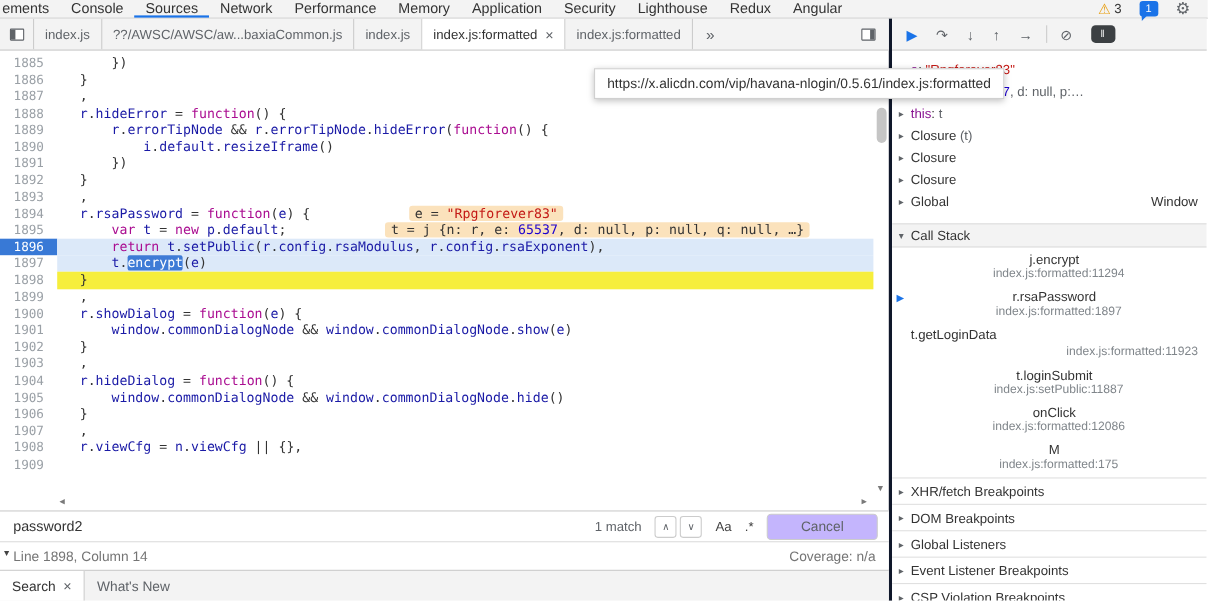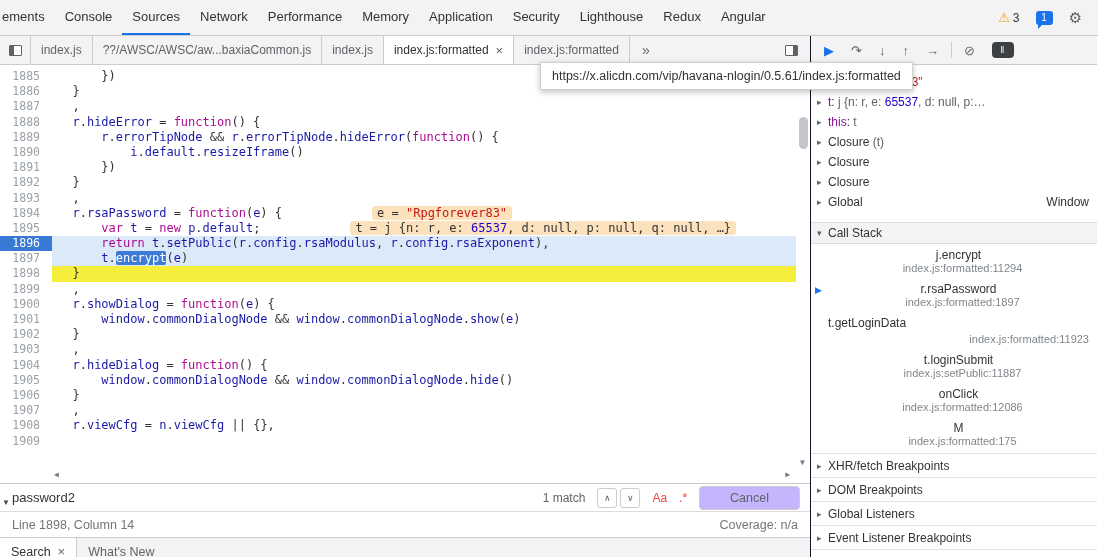--- a/index.html
+++ b/index.html
@@ -4,35 +4,35 @@
 <style>
   * { box-sizing: border-box; }
   html,body { margin:0; padding:0; }
   body {
     width:1098px; height:557px; overflow:hidden; position:relative;
     background:#fff; color:#333;
     font-family:"Liberation Sans", sans-serif;
   }
 
   
-  .topbar { height:36px; background:#f3f3f3; border-bottom:1px solid #ccc; display:flex; align-items:stretch; }
+  .topbar { height:17px; background:#f3f3f3; border-bottom:1px solid #ccc; display:flex; align-items:stretch; }
   .top-tab-list { display:flex; align-items:stretch; }
   .top-tab { padding:0 10px; display:flex; align-items:center; font-size:13px; color:#333; border-bottom:2px solid transparent; white-space:nowrap; }
   .top-tab.first { padding-left:2px; }
   .top-tab.active { border-bottom-color:#1a73e8; }
   .topbar-right { margin-left:auto; display:flex; align-items:center; gap:16px; padding-right:16px; }
   .warn-badge { display:flex; align-items:center; gap:3px; font-size:12px; color:#333; }
   .warn-icon { color:#e8a117; font-size:13px; }
   .bubble { width:17px; height:14px; background:#1a73e8; border-radius:3px; color:#fff; font-size:10px; display:flex; align-items:center; justify-content:center; position:relative; }
   .bubble::after { content:""; position:absolute; left:2px; bottom:-4px; border:3px solid transparent; border-top-color:#1a73e8; border-left-color:#1a73e8; }
   .gear { color:#5f6368; font-size:15px; }
 
   
   .content { display:flex; height:529px; }
-  .left-col { width:811px; border-right:1px solid #0f172a; display:flex; flex-direction:column; }
+  .left-col { width:811px; border-right:3px solid #0f172a; display:flex; flex-direction:column; }
   .sidebar { width:286px; display:flex; flex-direction:column; background:#fff; }
 
   
   .filebar { height:29px; background:#f3f3f3; border-bottom:1px solid #ccc; display:flex; align-items:stretch; }
   .nav-toggle { width:30px; display:flex; align-items:center; justify-content:center; }
   .pane-box { width:13px; height:11px; border:1px solid #5f6368; border-radius:1px; position:relative; display:inline-block; background:#fff; }
   .pane-box.left::before { content:""; position:absolute; left:0; top:0; bottom:0; width:4px; background:#5f6368; }
   .pane-box.right::before { content:""; position:absolute; right:0; top:0; bottom:0; width:4px; background:#5f6368; }
   .file-tab-list { display:flex; align-items:stretch; overflow:hidden; }
   .file-tab { display:flex; align-items:center; gap:7px; padding:0 10px; font-size:12px; color:#5f6368; border-right:1px solid #ccc; white-space:nowrap; }
@@ -59,21 +59,21 @@
   .vthumb { position:absolute; top:52px; right:2px; width:9px; height:32px; background:#c5c5c5; border-radius:5px; }
   .vdown { position:absolute; bottom:0; left:4px; font-size:8px; color:#7a7a7a; }
   .hscroll { position:absolute; left:54px; right:20px; bottom:3px; height:12px; display:flex; justify-content:space-between; align-items:center; color:#7a7a7a; font-size:8px; }
 
   
   .searchbar { height:28px; border-top:1px solid #ccc; display:flex; align-items:center; padding:0 10px; gap:12px; background:#fff; }
   .search-input { flex:1 1 auto; border:none; outline:none; background:transparent; font-size:13px; color:#333; font-family:"Liberation Sans", sans-serif; }
   .match-count { color:#5f6368; font-size:12px; white-space:nowrap; }
   .nav-group { display:flex; gap:3px; }
   .nav-btn { width:20px; height:20px; border:1px solid #ccc; border-radius:3px; display:flex; align-items:center; justify-content:center; font-size:9px; color:#5f6368; background:#fff; }
-  .toggle-aa, .toggle-re { color:#ef4444; font-size:12px; }
+  .toggle-aa, .toggle-re { color:#404040; font-size:12px; }
   .cancel-btn { border:1px solid #ccc; background:#c4b5fd; border-radius:4px; color:#5f6368; font-size:12.5px; padding:4px 30px; font-family:"Liberation Sans", sans-serif; }
 
   
   .statusbar { height:26px; border-top:1px solid #ddd; display:flex; align-items:center; justify-content:space-between; padding:0 12px; color:#757575; font-size:12.5px; background:#fff; }
 
   
   .drawerbar { height:28px; border-top:1px solid #ccc; background:#f3f3f3; display:flex; align-items:stretch; }
   .drawer-tab { display:flex; align-items:center; gap:7px; padding:0 11px; font-size:12.5px; color:#5f6368; white-space:nowrap; }
   .drawer-tab.active { background:#fff; color:#333; border-right:1px solid #ccc; }
   .dt-close { font-size:13px; color:#5f6368; }

